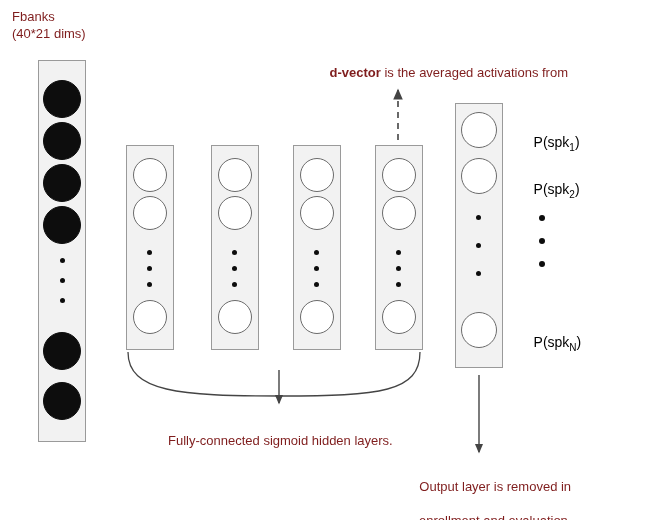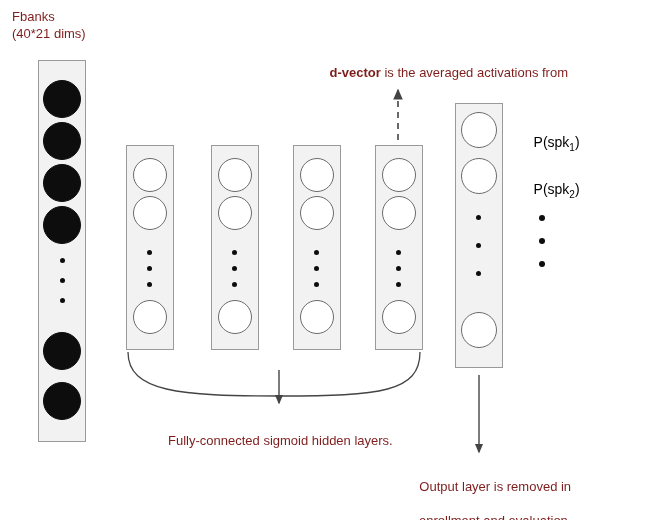--- a/index.html
+++ b/index.html
@@ -143,20 +143,23 @@
   <div class="dot" style="left:476px; top:243px;"></div>
   <div class="dot" style="left:476px; top:271px;"></div>
   <div class="node hollow" style="left:461px; top:312px; width:36px; height:36px;"></div>
 
   <div class="plabel" style="left:518px; top:120px;">
     <span>P(spk</span><sub>1</sub><span>)</span>
   </div>
   <div class="plabel" style="left:518px; top:167px;">
     <span>P(spk</span><sub>2</sub><span>)</span>
   </div>
+  <div class="plabel" style="left:518px; top:320px;">
+    <span>P(spk</span><sub>N</sub><span>)</span>
+  </div>
 
   <div class="dot" style="left:539px; top:215px; width:6px; height:6px;"></div>
   <div class="dot" style="left:539px; top:238px; width:6px; height:6px;"></div>
   <div class="dot" style="left:539px; top:261px; width:6px; height:6px;"></div>
 
   <div class="label center" style="left:278px; top:47px; width:290px; text-align:right;">
     <span class="bold">d-vector</span><span> is the averaged activations from</span><br>
   </div>
 
   <div class="label" style="left:168px; top:413px;margin-top:19px;">Fully-connected sigmoid hidden layers.</div>

